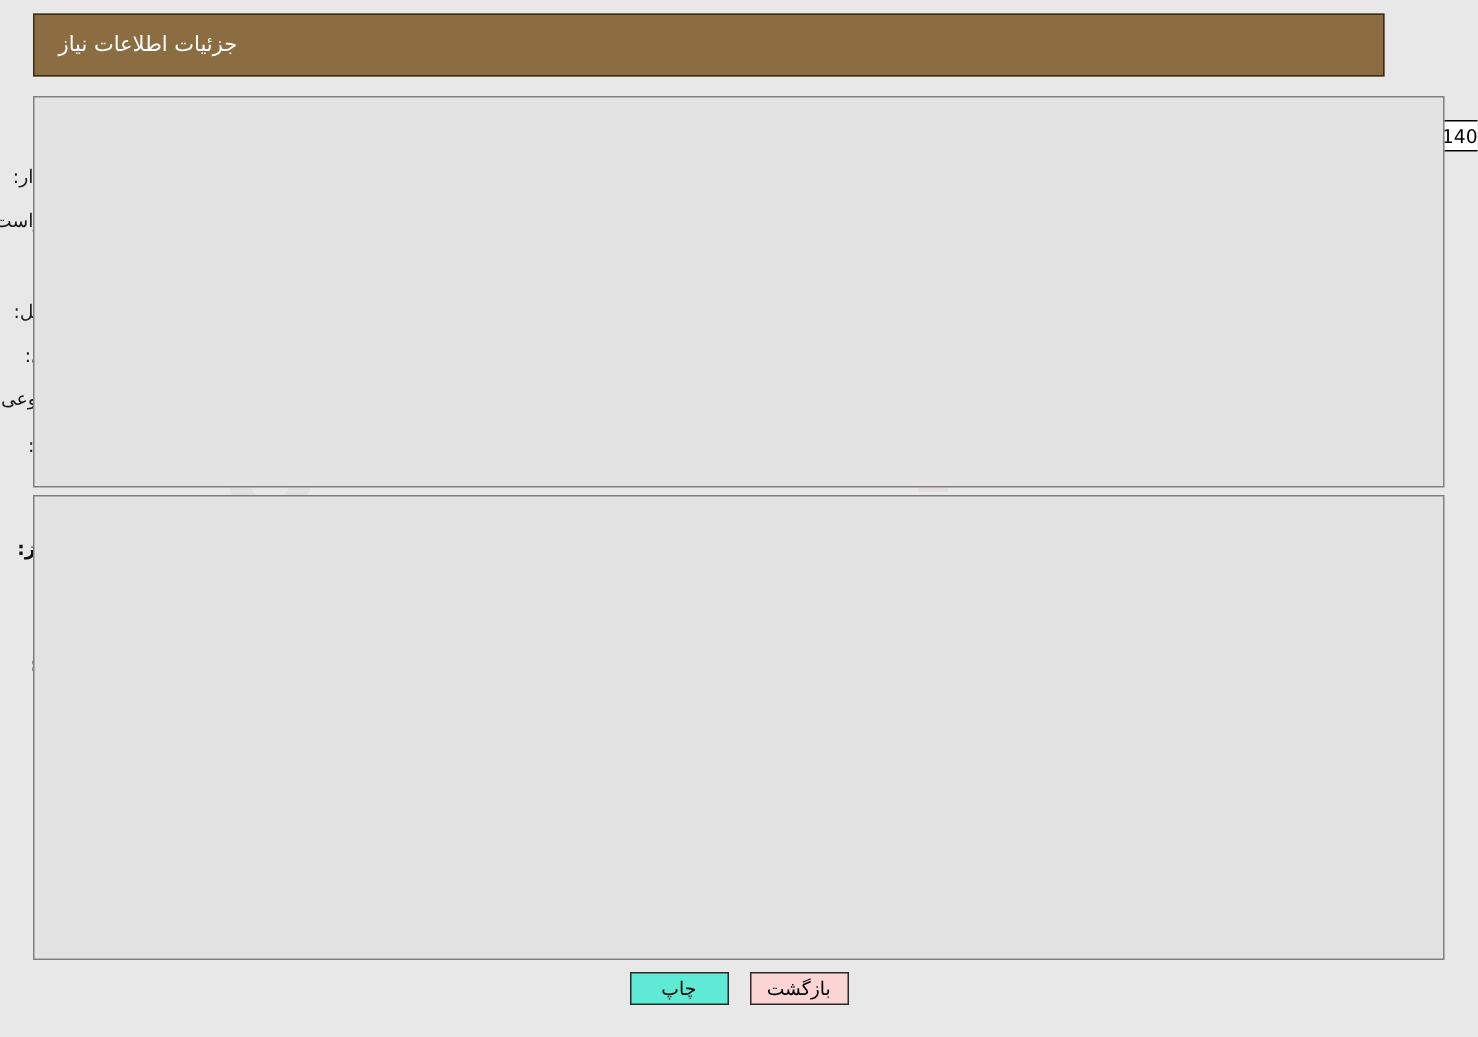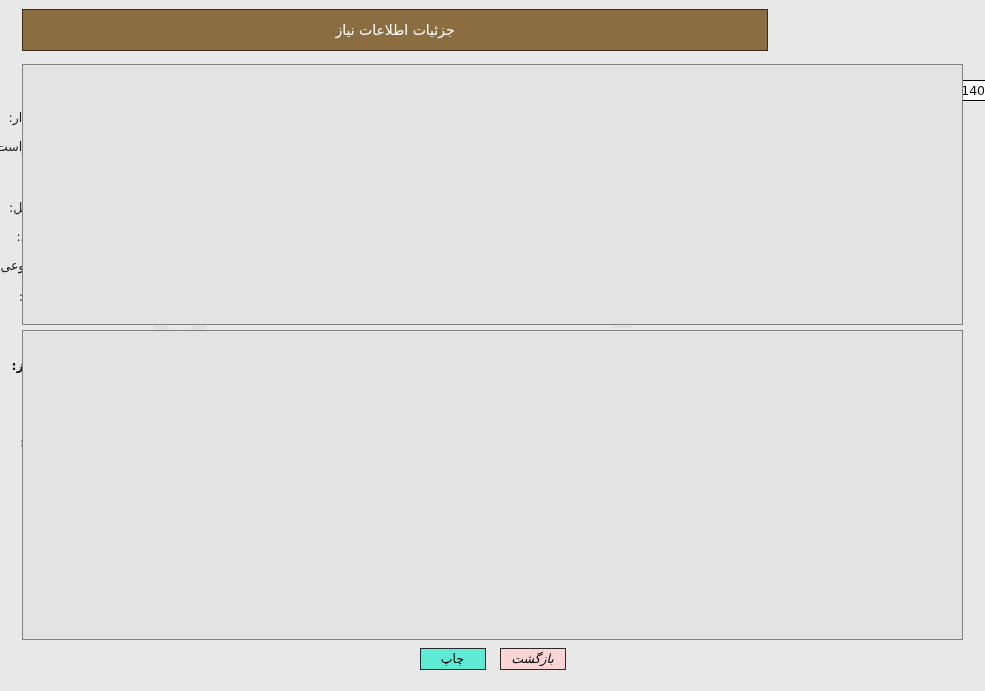--- a/index.html
+++ b/index.html
@@ -17,26 +17,26 @@
   #page {
     position: relative;
     width: 985px; height: 691px;
     background: #e8e8e8;
   }
 
   
   .titlebar {
     position: absolute;
     left: 22px; top: 9px;
-    width: 746px; height: 42px;
+    width: 901px; height: 42px;
     background: #8c6d42;
     border: 1px solid #3a2d1b;
     display: flex;
     align-items: center;
-    justify-content: center;
+    justify-content: flex-end;
     padding: 0 16px;
   }
   .titlebar .t {
     color: #ffffff;
     font-size: 14px;
     letter-spacing: .2px;
   }
 
   
   .watermark {
@@ -189,21 +189,21 @@
     height: 22px;
     min-width: 66px;
     line-height: 20px;
     text-align: center;
     font-size: 12.5px;
     padding: 0 10px;
     cursor: pointer;
     color: #000;
   }
   .btn.print  { background: #5eead4; }
-  .btn.back   { background: #fbd4d4; font-style: italic; }
+  .btn.back   { background: #fbd4d4; }
 </style>
 </head>
 <body>
 
 <div id="page">
 
   <div class="titlebar">
     <span class="t">جزئیات اطلاعات نیاز</span>
   </div>
 

